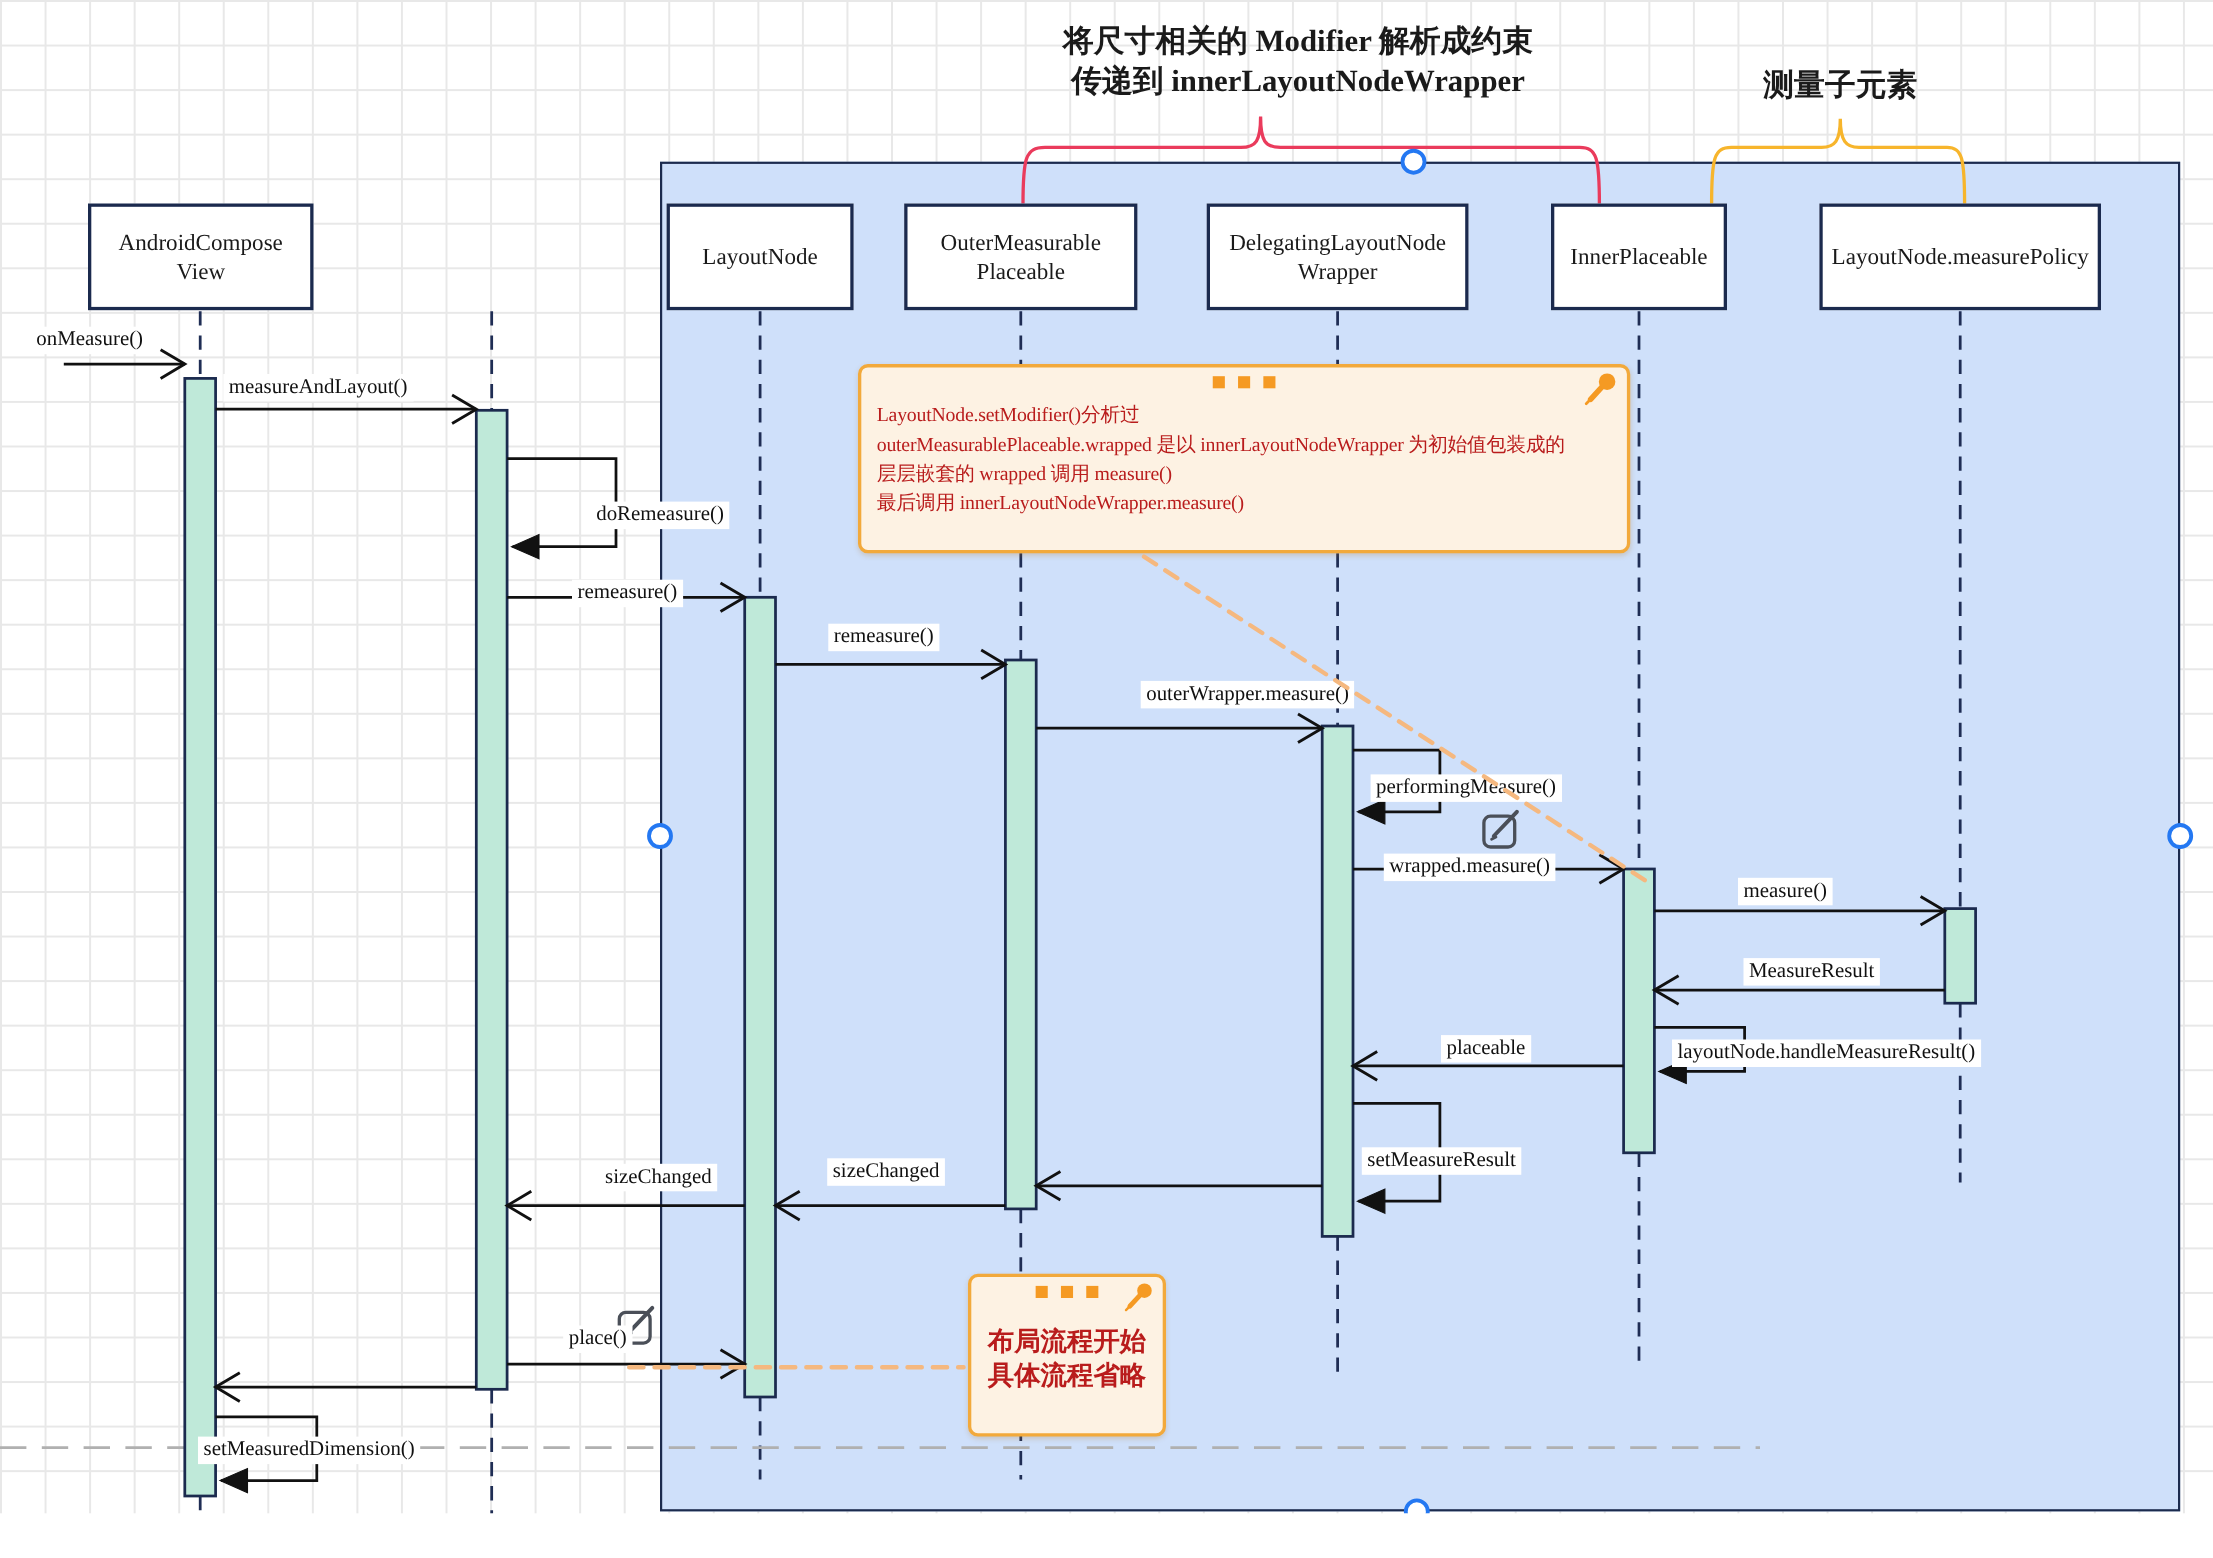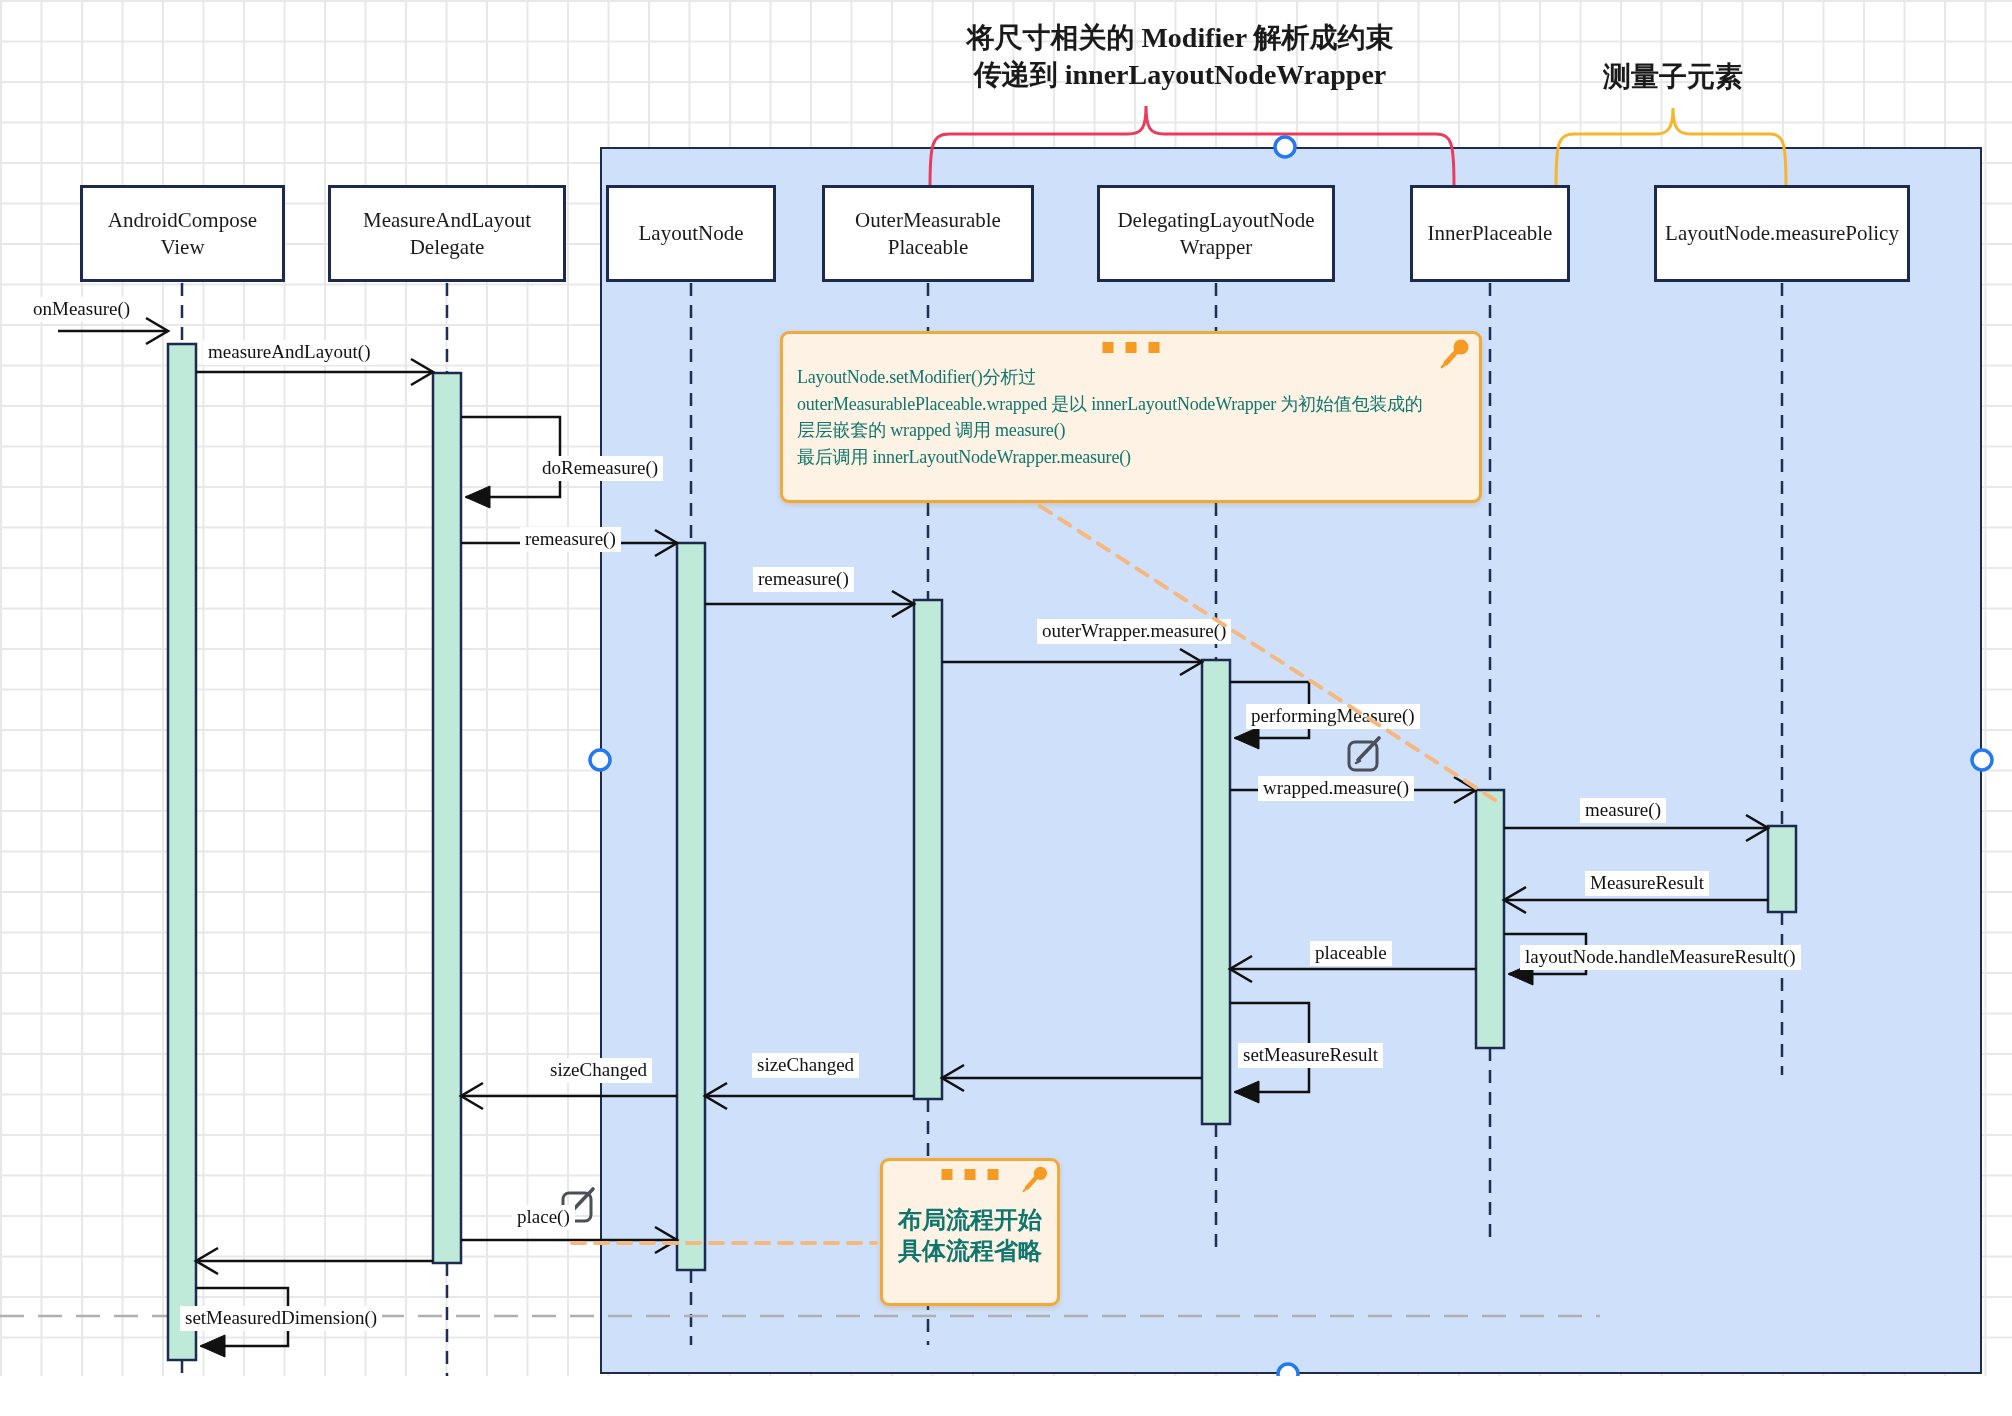--- a/index.html
+++ b/index.html
@@ -15,21 +15,21 @@
   .pbox{position:absolute;top:185px;height:97px;background:#ffffff;border:3px solid #1b2a4e;
     box-sizing:border-box;display:flex;flex-direction:column;justify-content:center;align-items:center;
     font-size:21px;color:#1a1a1a;line-height:1.28;text-align:center;white-space:nowrap;}
   .mlabel{position:absolute;font-size:19px;color:#111;background:#ffffff;padding:2px 5px;
     white-space:nowrap;line-height:1.1;}
   .title{position:absolute;left:830px;top:20px;width:700px;text-align:center;
     font-size:28px;font-weight:600;color:#1a1a1a;line-height:1.32;}
   .anno{position:absolute;left:1548px;top:58px;width:250px;text-align:center;
     font-size:28px;font-weight:600;color:#1a1a1a;}
   .note{position:absolute;background:#fdf2e3;border:3px solid #f2a93b;border-radius:9px;
-    box-sizing:border-box;color:#0f766e;box-shadow:0 2px 5px rgba(180,120,40,.25);}
+    box-sizing:border-box;color:#b91c1c;box-shadow:0 2px 5px rgba(180,120,40,.25);}
   #note1{left:780px;top:331px;width:702px;height:172px;padding:30px 12px 8px 14px;}
   #note1 .nline{font-size:18px;line-height:26.5px;white-space:nowrap;letter-spacing:-0.2px;}
   #note1 .nline.bold{font-weight:700;}
   #note2{left:880px;top:1158px;width:180px;height:148px;padding-top:44px;text-align:center;}
   #note2 .nline{font-size:24px;line-height:31px;font-weight:600;}
   .dots{position:absolute;top:8px;left:50%;transform:translateX(-50%);display:flex;gap:12px;}
   .dots i{display:block;width:11px;height:11px;background:#f59a23;}
   .pin{position:absolute;top:4px;right:6px;}
   #watermark{position:absolute;left:1843px;top:1392px;font-size:18px;color:#cccccc;letter-spacing:.5px;white-space:nowrap;}
 </style>
@@ -122,24 +122,20 @@
   <div class="title">
     <div>将尺寸相关的 Modifier 解析成约束</div>
     <div>传递到 innerLayoutNodeWrapper</div>
   </div>
   <div class="anno">测量子元素</div>
 
   <div class="pbox" style="left:80px;width:205px;">
     <div>AndroidCompose</div>
     <div>View</div>
   </div>
-  <div class="pbox" style="left:328px;width:238px;">
-    <div>MeasureAndLayout</div>
-    <div>Delegate</div>
-  </div>
   <div class="pbox" style="left:606px;width:170px;">
     <div>LayoutNode</div>
   </div>
   <div class="pbox" style="left:822px;width:212px;">
     <div>OuterMeasurable</div>
     <div>Placeable</div>
   </div>
   <div class="pbox" style="left:1097px;width:238px;">
     <div>DelegatingLayoutNode</div>
     <div>Wrapper</div>

